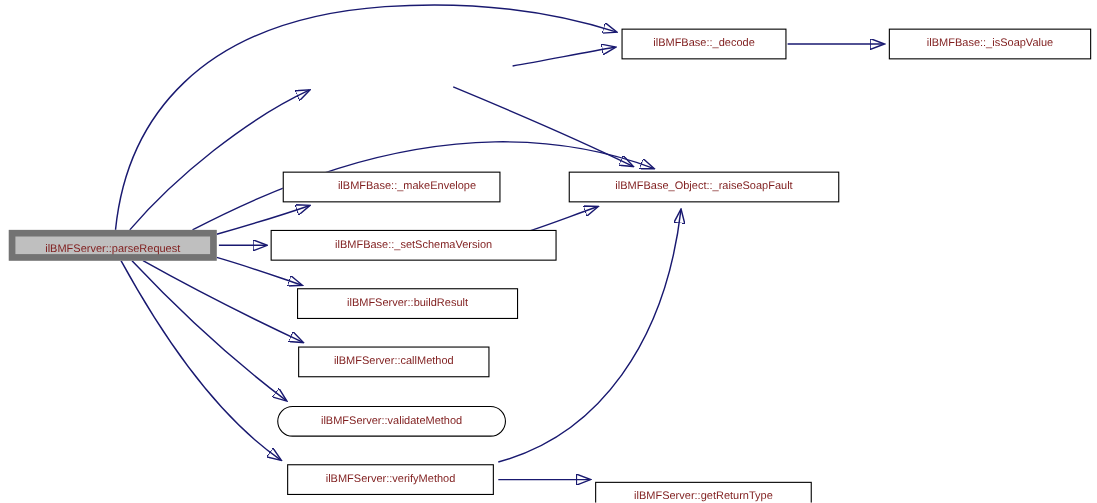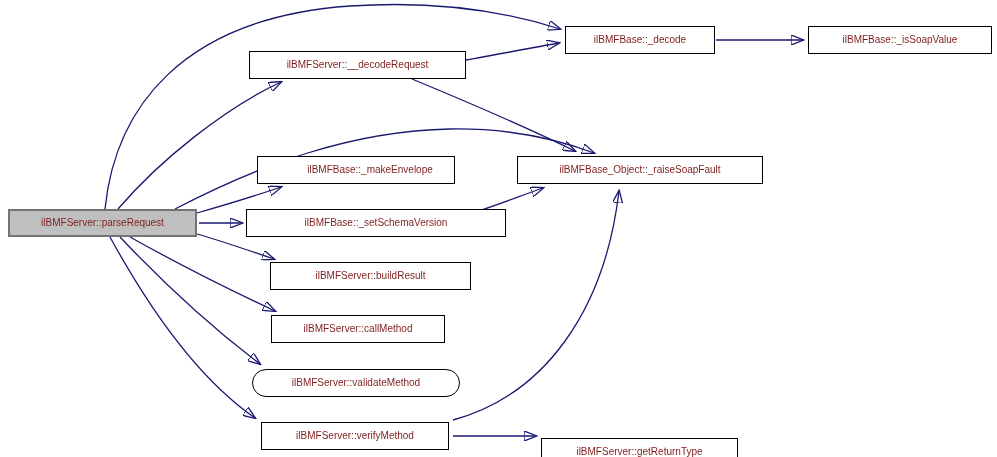--- a/index.html
+++ b/index.html
@@ -20,21 +20,21 @@
     border:1px solid #000000;
     color:#7f1d1d;
     font-size:10px;
     line-height:26px;
     text-align:center;
     white-space:nowrap;
     cursor:pointer;
   }
   .node.highlight{
     background:#bfbfbf;
-    border:2px solid #737373;
+    border:6px solid #737373;
     line-height:24px;
     cursor:default;
   }
 </style>
 </head>
 <body>
 
 <div class="canvas">
 
   <svg class="edges" width="997" height="457" viewBox="0 0 997 457" xmlns="http://www.w3.org/2000/svg">
@@ -56,21 +56,20 @@
     <path d="M466,60 C 495,55 530,48 559,43" marker-end="url(#arrow)"></path>
     <path d="M412,79 C 470,103 532,130 575,151" marker-end="url(#arrow)"></path>
     <path d="M716,40 L 803,40" marker-end="url(#arrow)"></path>
     <path d="M469,214 C 495,206 520,196 543,188" marker-end="url(#arrow)"></path>
     <path d="M453,420 C 545,395 605,310 619,191" marker-end="url(#arrow)"></path>
     <path d="M453,436 L 536,436" marker-end="url(#arrow)"></path>
   </svg>
 
   <div class="node highlight" style="left:8px;   top:209px; width:189px;">ilBMFServer::parseRequest</div>
 
-  <div class="node" style="left:249px; top:51px;  width:217px;">ilBMFServer::__decodeRequest</div>
 
   <div class="node" style="left:565px; top:26px;  width:150px;">ilBMFBase::_decode</div>
 
   <div class="node" style="left:808px; top:26px;  width:184px;">ilBMFBase::_isSoapValue</div>
 
   <div class="node" style="left:257px; top:156px; width:198px;padding-left:28px;">ilBMFBase::_makeEnvelope</div>
 
   <div class="node" style="left:517px; top:156px; width:246px;">ilBMFBase_Object::_raiseSoapFault</div>
 
   <div class="node" style="left:246px; top:209px; width:260px;">ilBMFBase::_setSchemaVersion</div>

